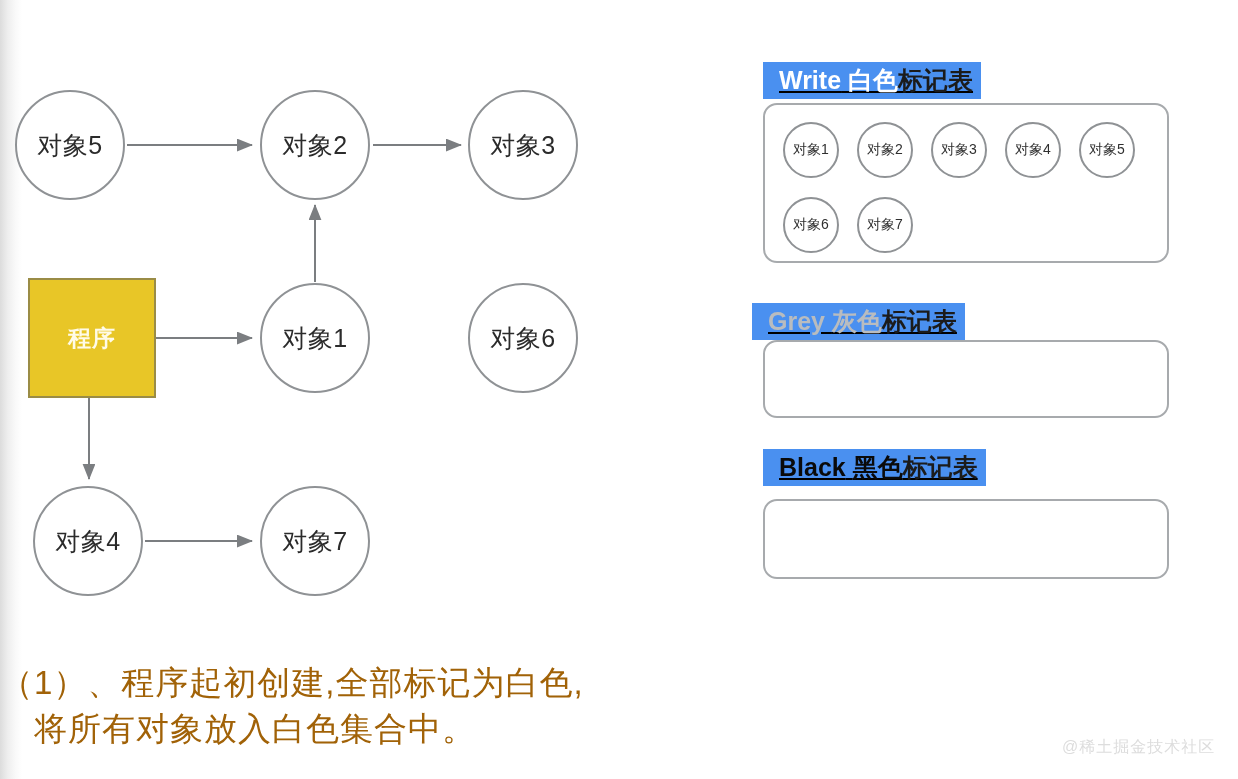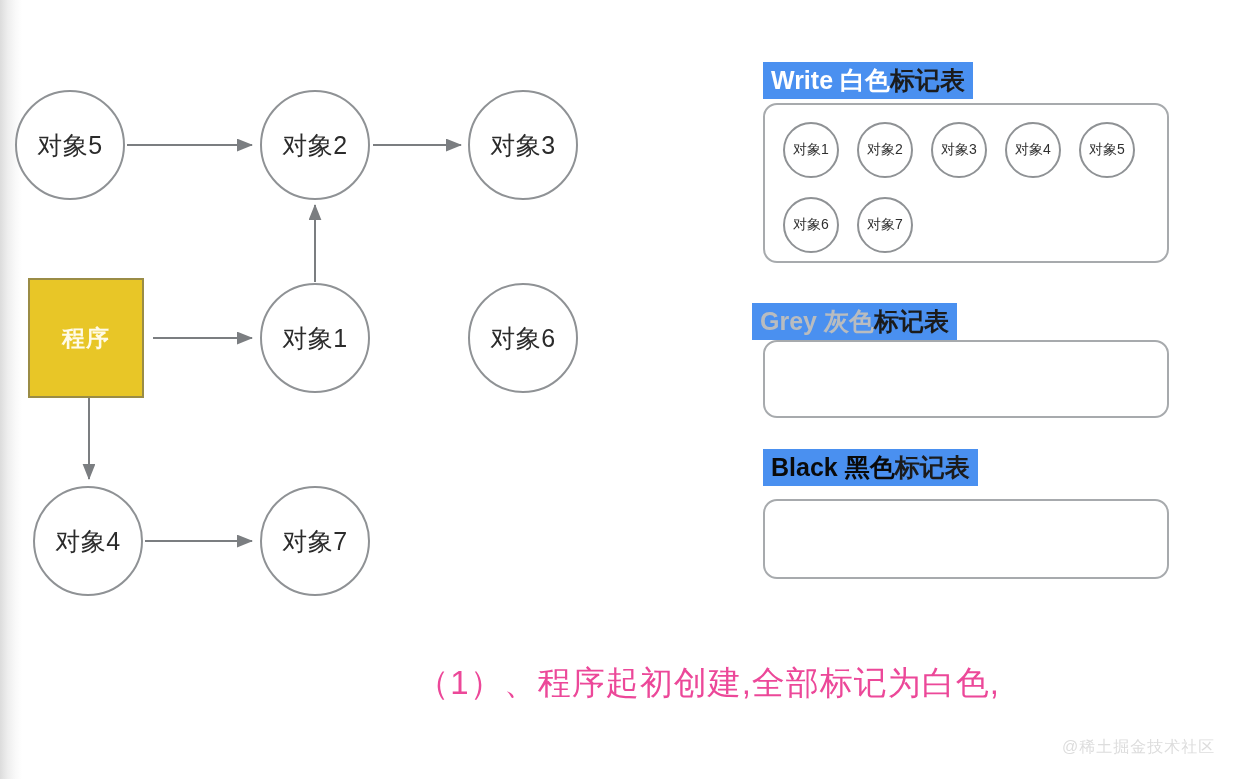--- a/index.html
+++ b/index.html
@@ -56,26 +56,27 @@
     font-weight: 600;
     letter-spacing: 1px;
     box-sizing: border-box;
   }
 
   
   .mark-section { position: absolute; }
   .mark-title {
     position: absolute;
     background: #4a90f0;
-    padding: 4px 8px 5px 8px;
+    padding: 4px 8px 5px 16px;
     font-size: 25px;
     font-weight: 700;
     line-height: 1.12;
     white-space: nowrap;
     box-sizing: border-box;
+    text-decoration: underline;
   }
   .mt-en { color: #ffffff; }
   .mt-en.grey { color: #b9bcbf; font-weight: 700; }
   .mt-en.black { color: #0a0a0a; }
   .mt-cn-color { font-weight: 700; }
   .mt-cn-color.white { color: #ffffff; }
   .mt-cn-color.grey { color: #b9bcbf; }
   .mt-cn-color.black { color: #0a0a0a; }
   .mt-tail { color: #1b1b1b; font-weight: 700; }
 
@@ -98,22 +99,22 @@
     font-size: 14px;
     color: #2f2f2f;
     box-sizing: border-box;
   }
 
   
   #caption {
     position: absolute;
     left: 0; top: 660px;
     width: 1000px;
-    text-align: right;
-    color: #ec4899;
+    text-align: left;
+    color: #a16207;
     font-size: 33px;
     line-height: 1.38;
     letter-spacing: 1px;
   }
   #caption .cap-line { display: block; }
   #caption .cap-line-2 { padding-left: 34px; }
 
   
   #wm-main {
     position: absolute;
@@ -166,21 +167,21 @@
     </div>
 
     <div class="node-circle" style="left:260px; top:90px; width:110px; height:110px;">
       <span>对象2</span>
     </div>
 
     <div class="node-circle" style="left:468px; top:90px; width:110px; height:110px;">
       <span>对象3</span>
     </div>
 
-    <div id="node-prog" style="left:28px; top:278px; width:116px; height:120px;">
+    <div id="node-prog" style="left:28px; top:278px; width:128px; height:120px;">
       <span>程序</span>
     </div>
 
     <div class="node-circle" style="left:260px; top:283px; width:110px; height:110px;">
       <span>对象1</span>
     </div>
 
     <div class="node-circle" style="left:468px; top:283px; width:110px; height:110px;">
       <span>对象6</span>
     </div>
@@ -233,17 +234,18 @@
 
   <div class="mark-section">
     <div class="mark-title" style="left:763px; top:449px;">
       <span class="mt-en black">Black</span><span class="mt-en black">&nbsp;</span><span class="mt-cn-color black">黑色</span><span class="mt-tail">标记表</span>
     </div>
     <div class="mark-box" style="left:763px; top:499px; width:406px; height:80px;"></div>
   </div>
 
   <div id="caption">
     <span class="cap-line">（1）、程序起初创建,全部标记为白色,</span>
+    <span class="cap-line cap-line-2">将所有对象放入白色集合中。</span>
   </div>
 
   <div id="wm-sub">@稀土掘金技术社区</div>
 
 </div>
 
 </body></html>

